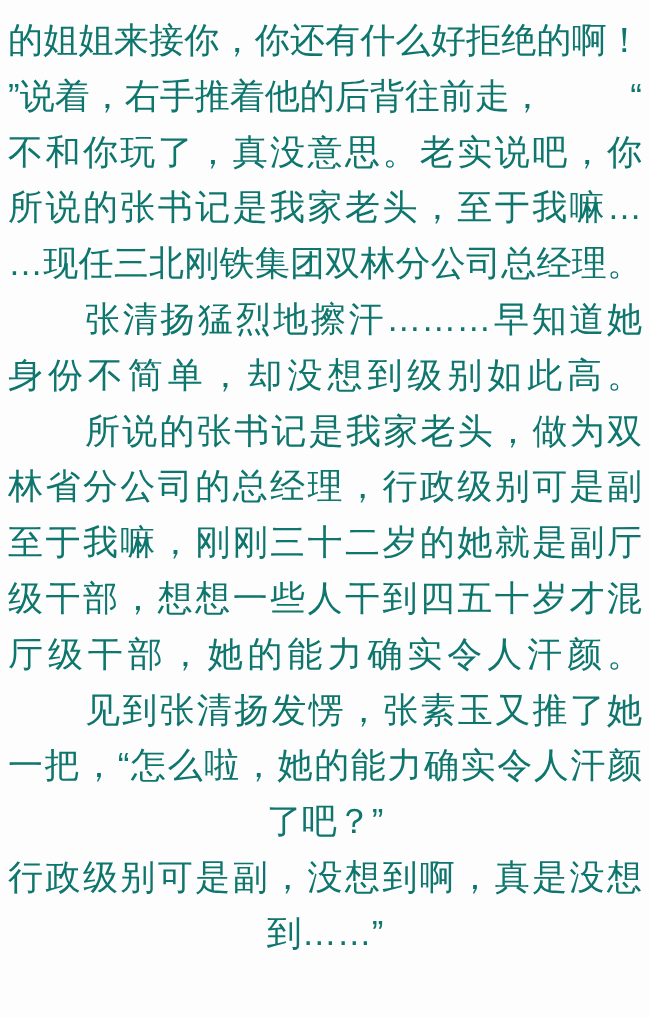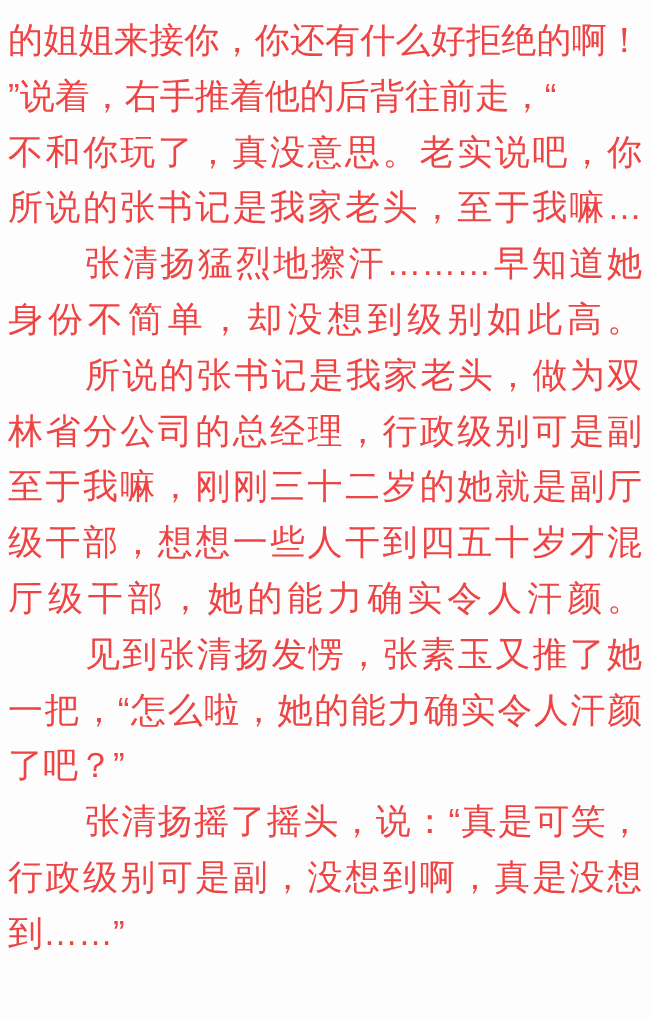--- a/index.html
+++ b/index.html
@@ -10,61 +10,61 @@
     background: #fdfdfd;
     overflow: hidden;
   }
   .page {
     box-sizing: border-box;
     width: 650px;
     height: 1018px;
     padding: 12px 8px 0 8px;
     font-family: "Liberation Sans", sans-serif;
     font-size: 35px;
-    color: #ef4444;
+    color: #0f766e;
     font-weight: 500;
   }
   .line {
     height: 55.8px;
     line-height: 55.8px;
     text-align: justify;
     text-align-last: justify;
     text-justify: inter-character;
     overflow: hidden;
   }
   .line.indent {
     text-indent: 2.2em;
   }
   .line.short {
-    text-align: left;
+    text-align: center;
     text-align-last: auto;
   }
   .line.split {
     display: flex;
-    justify-content: flex-start;
+    justify-content: space-between;
     text-align-last: auto;
   }
 </style>
 </head>
 <body>
 
 <div class="page">
   <div class="line">的姐姐来接你，你还有什么好拒绝的啊！</div>
   <div class="line split">
     <span>”说着，右手推着他的后背往前走，</span>
     <span>“</span>
   </div>
   <div class="line">不和你玩了，真没意思。老实说吧，你</div>
   <div class="line">所说的张书记是我家老头，至于我嘛…</div>
+  <div class="line">…现任三北刚铁集团双林分公司总经理。</div>
   <div class="line indent">张清扬猛烈地擦汗………早知道她</div>
   <div class="line">身份不简单，却没想到级别如此高。</div>
   <div class="line indent">所说的张书记是我家老头，做为双</div>
   <div class="line">林省分公司的总经理，行政级别可是副</div>
   <div class="line">至于我嘛，刚刚三十二岁的她就是副厅</div>
   <div class="line">级干部，想想一些人干到四五十岁才混</div>
   <div class="line">厅级干部，她的能力确实令人汗颜。</div>
   <div class="line indent">见到张清扬发愣，张素玉又推了她</div>
   <div class="line">一把，“怎么啦，她的能力确实令人汗颜</div>
   <div class="line short">了吧？”</div>
-  <div class="line indent">张清扬摇了摇头，说：“真是可笑，</div>
   <div class="line">行政级别可是副，没想到啊，真是没想</div>
   <div class="line short">到……”</div>
 </div>
 
 </body></html>

